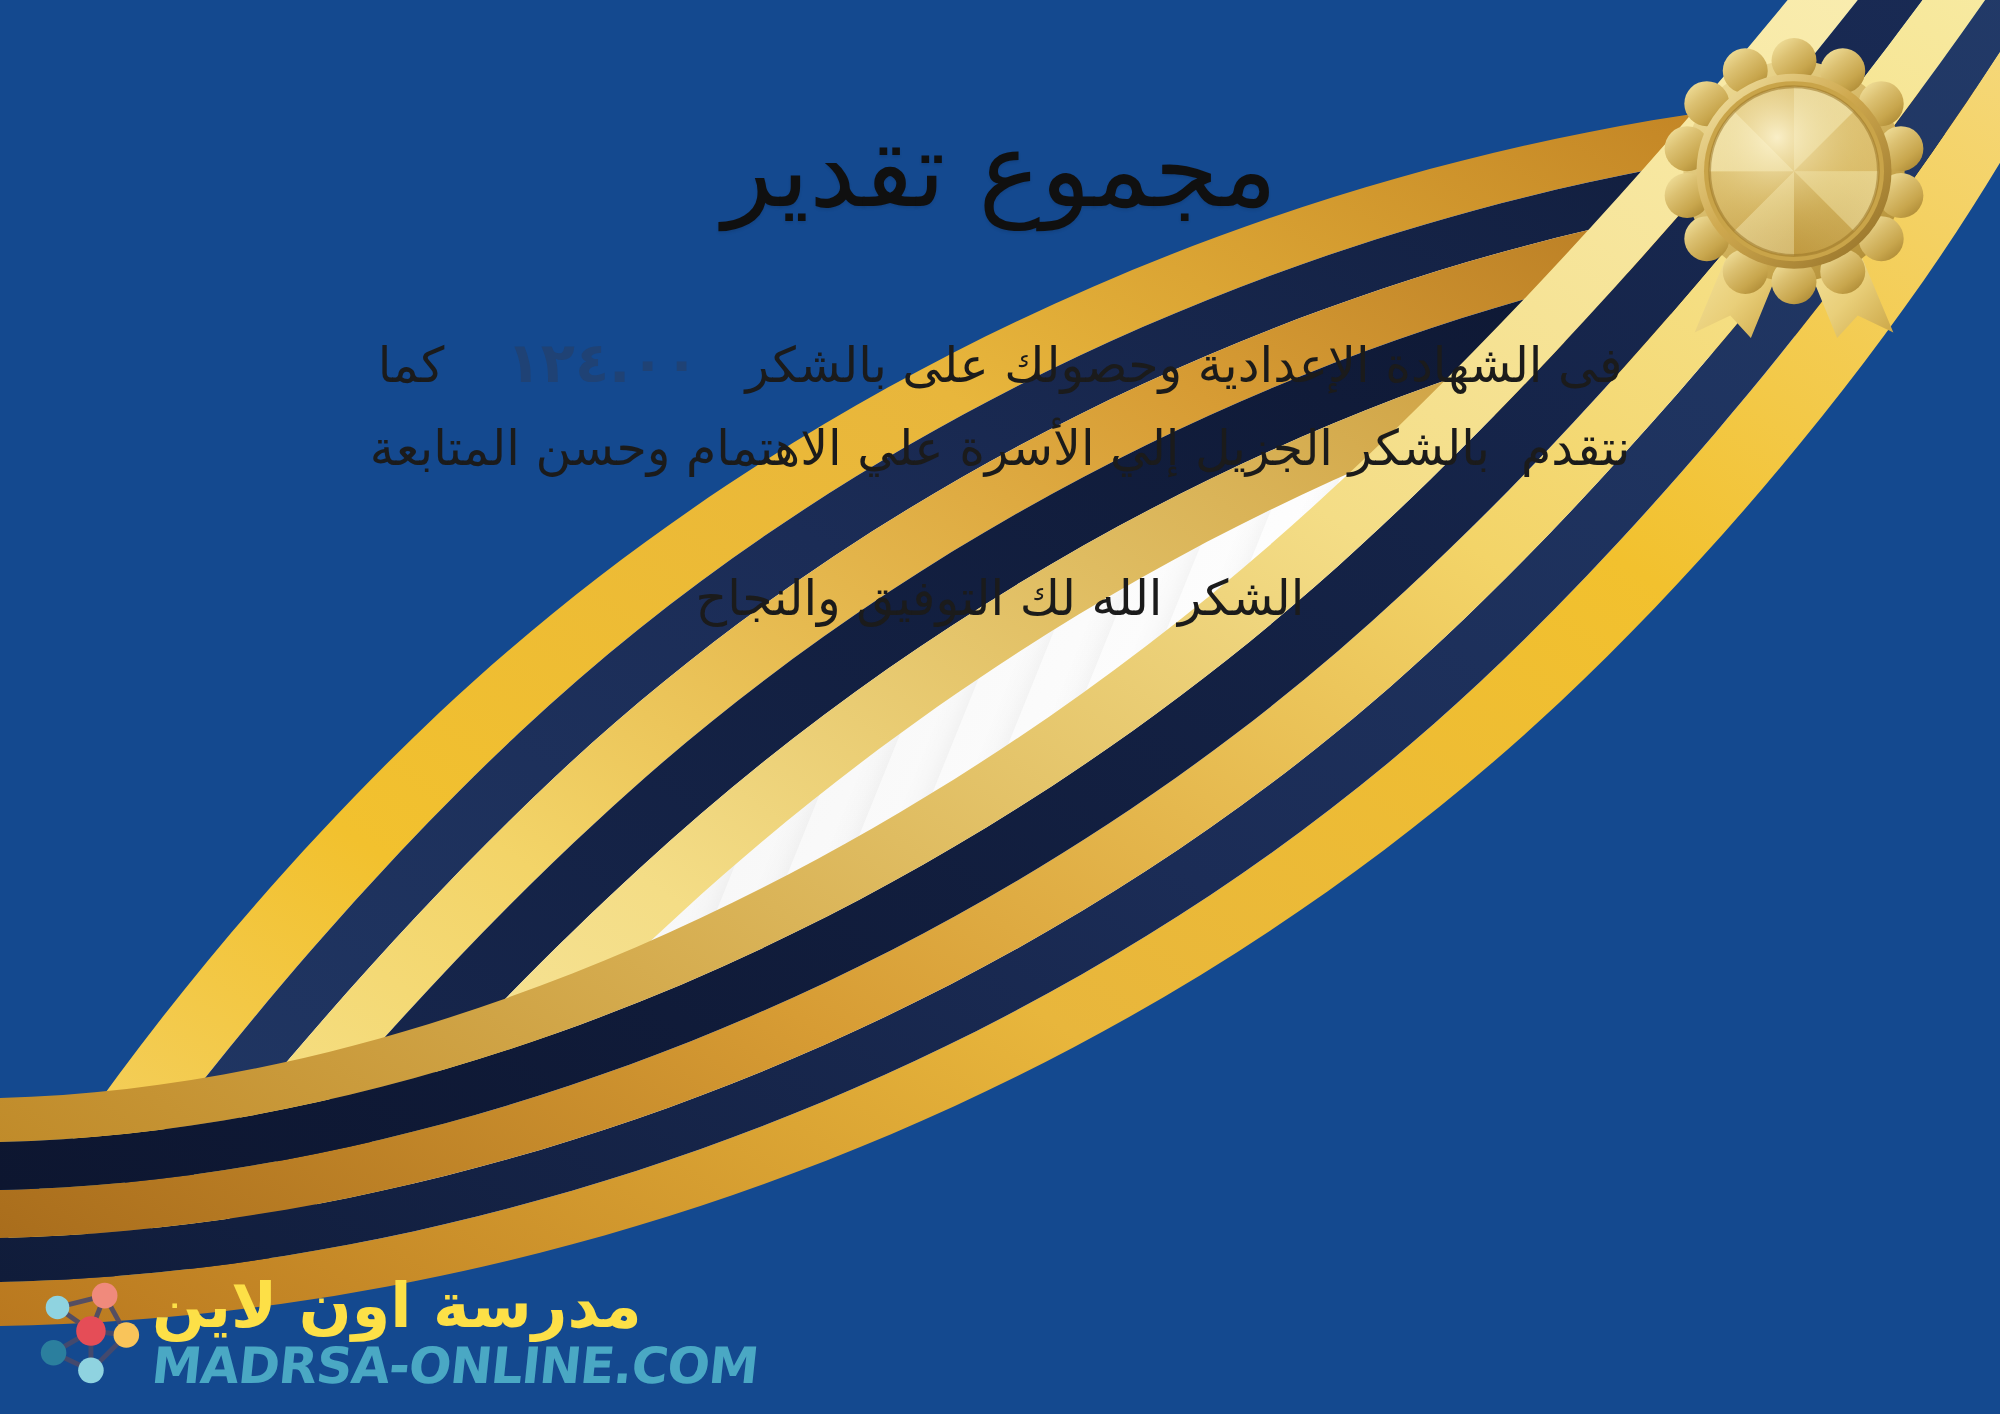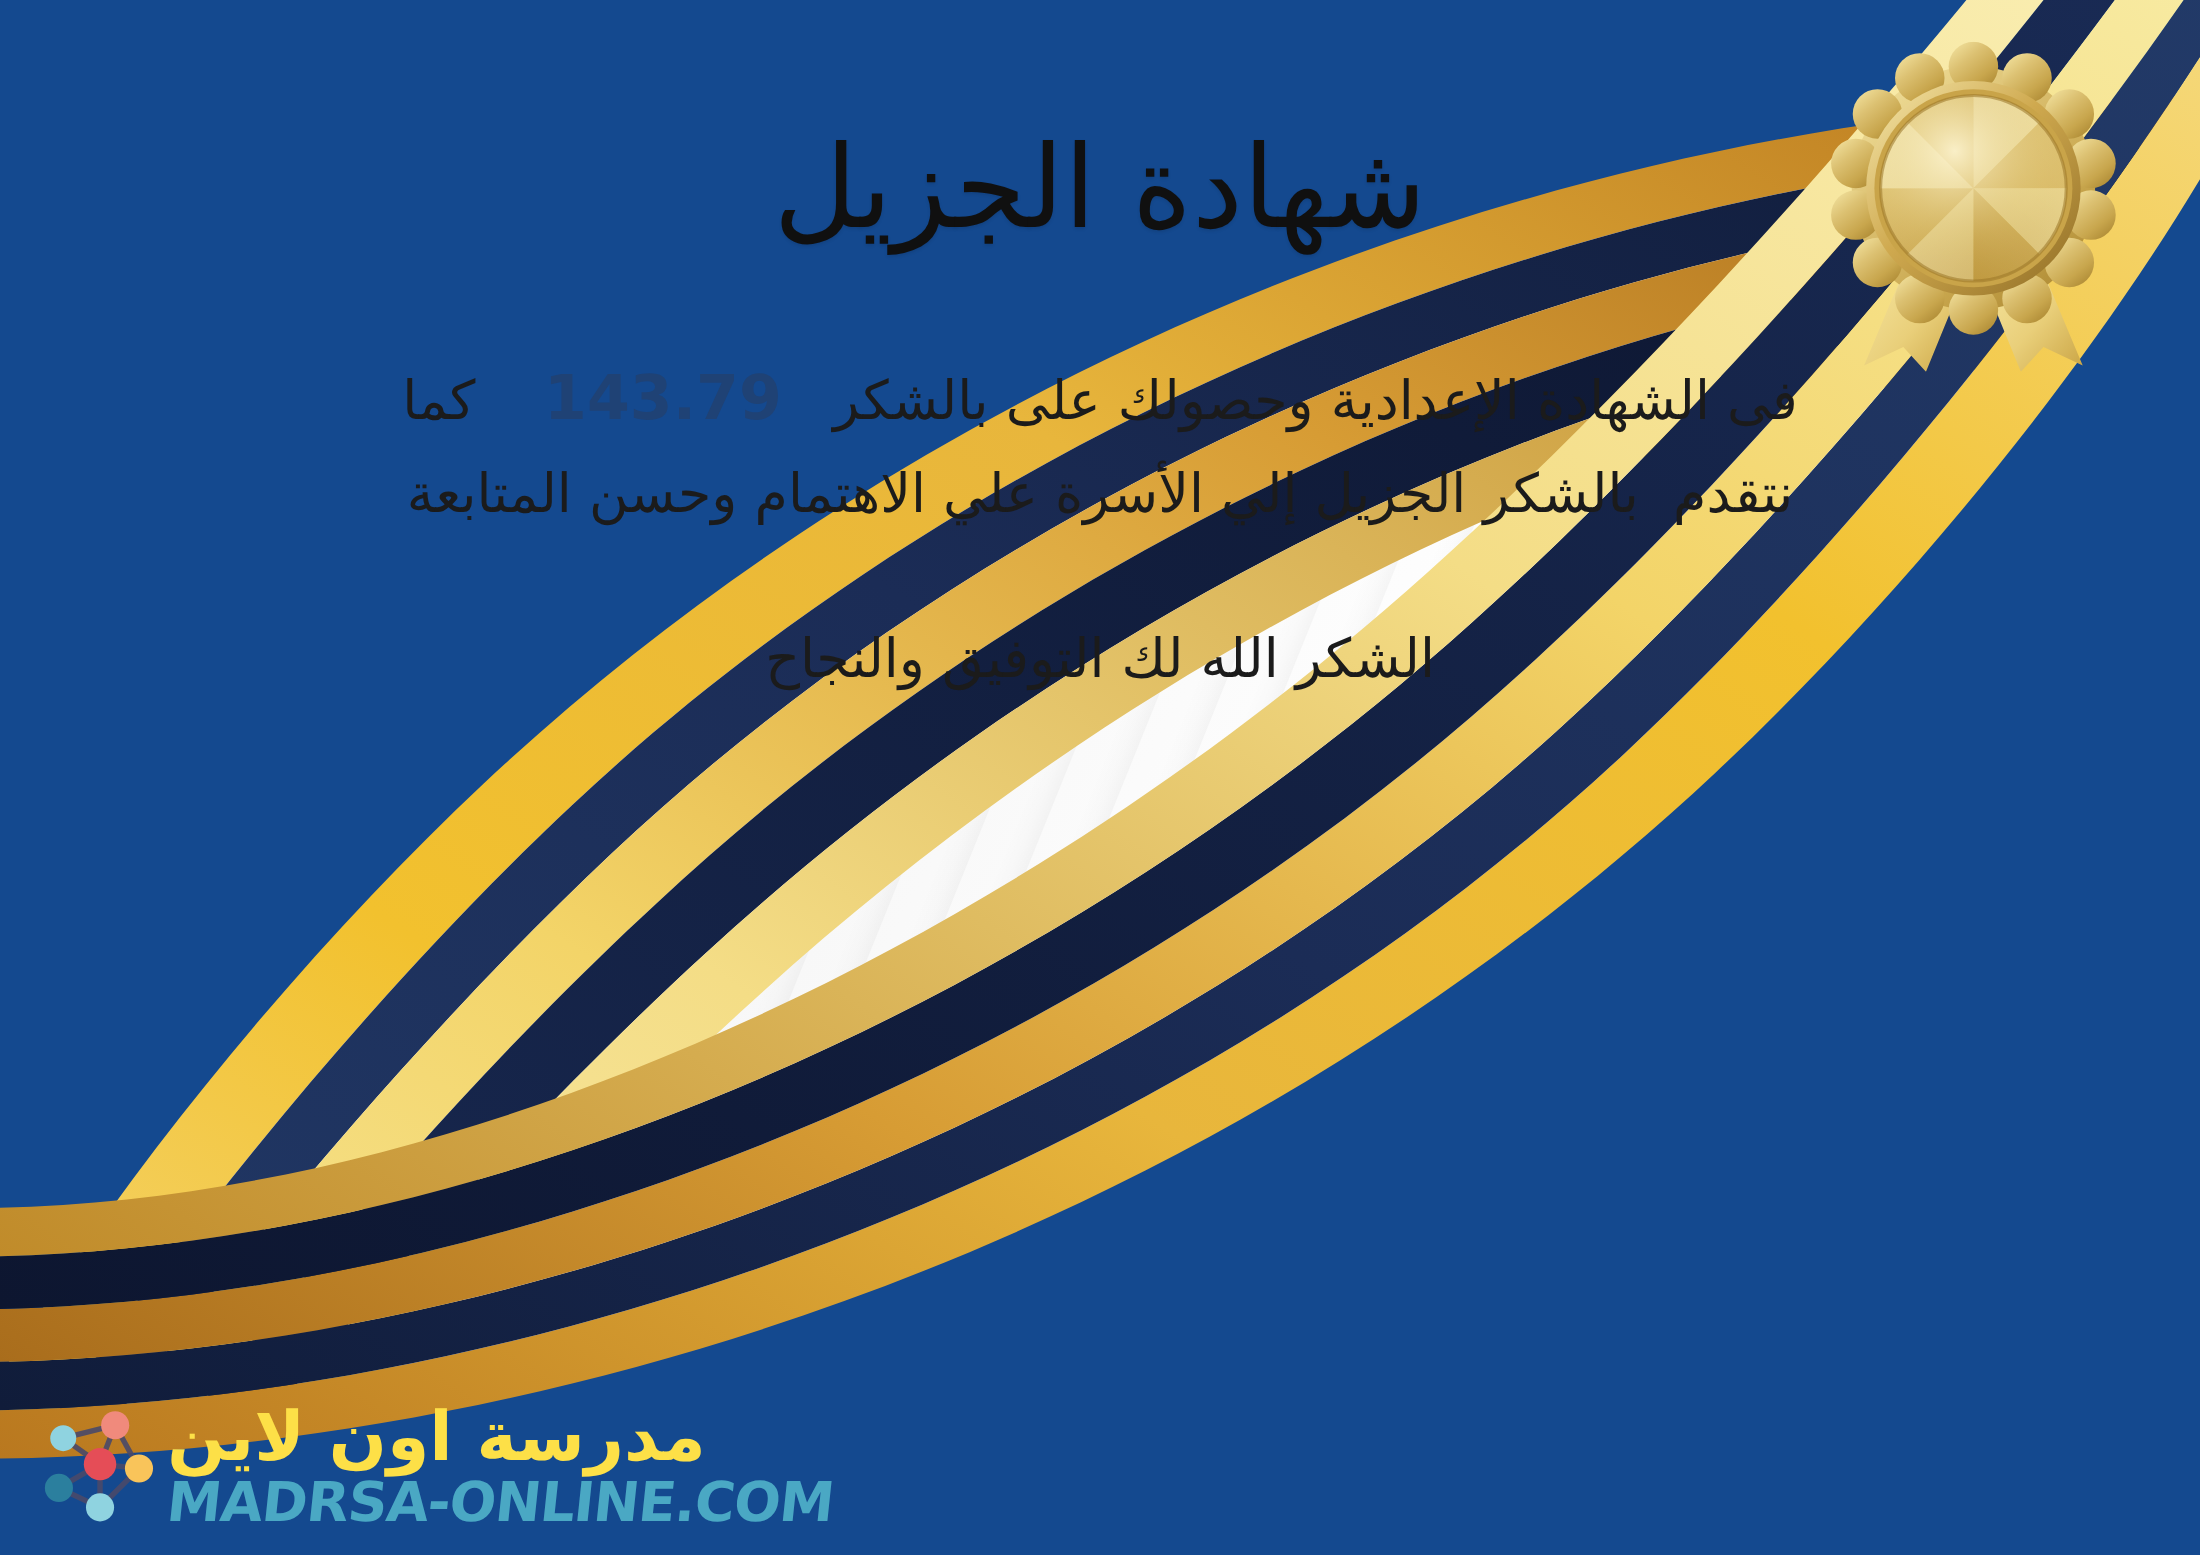--- a/index.html
+++ b/index.html
@@ -246,25 +246,25 @@
       <path d="M150,142 L86,206  A90,90 0 0 1 60,142  Z" fill="#caa44a"></path>
       <path d="M150,142 L60,142  A90,90 0 0 1 86,78   Z" fill="#f7eec3"></path>
       <path d="M150,142 L86,78   A90,90 0 0 1 150,52  Z" fill="#d6b35c"></path>
     </g>
     <circle cx="150" cy="142" r="90" fill="url(#shineG)"></circle>
     <circle cx="150" cy="142" r="90" fill="none" stroke="#9b7628" stroke-width="3" opacity=".55"></circle>
   </svg>
 
   <div id="content">
 
-    <div class="title">شهادة الجزيل</div>
+    <div class="title">مجموع تقدير</div>
 
 
     <div class="bodyblock">
-      <span class="bodyline"><span>فى الشهادة الإعدادية وحصولك على بالشكر</span><span>&nbsp;&nbsp;&nbsp;</span><span class="score">143.79</span><span>&nbsp;&nbsp;&nbsp;&nbsp;</span><span>كما</span></span>
+      <span class="bodyline"><span>فى الشهادة الإعدادية وحصولك على بالشكر</span><span>&nbsp;&nbsp;&nbsp;</span><span class="score">١٢٤.٠٠</span><span>&nbsp;&nbsp;&nbsp;&nbsp;</span><span>كما</span></span>
       <span class="bodyline">نتقدم  بالشكر الجزيل إلي الأسرة علي الاهتمام وحسن المتابعة</span>
     </div>
 
     <div class="closing">الشكر الله لك التوفيق  والنجاح</div>
   </div>
 
   <div id="logo">
     <svg class="marks" viewBox="0 0 120 120">
       <g stroke="#4a4a6a" stroke-width="5" fill="none" opacity="0.9">
         <line x1="30" y1="34" x2="78" y2="22"></line>

